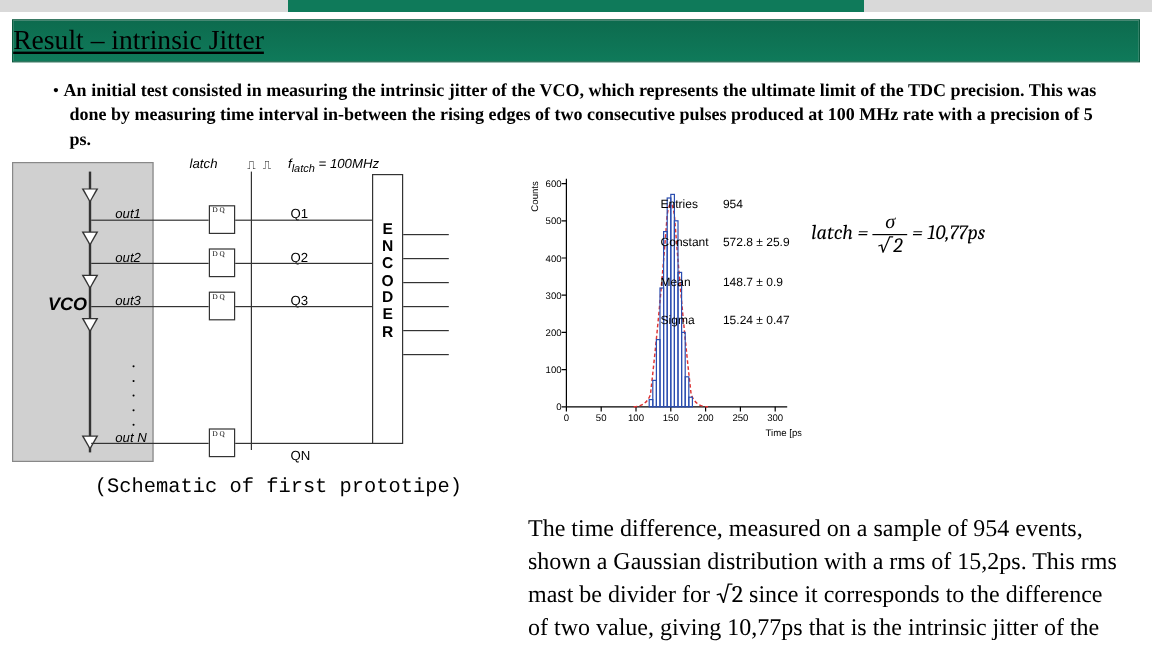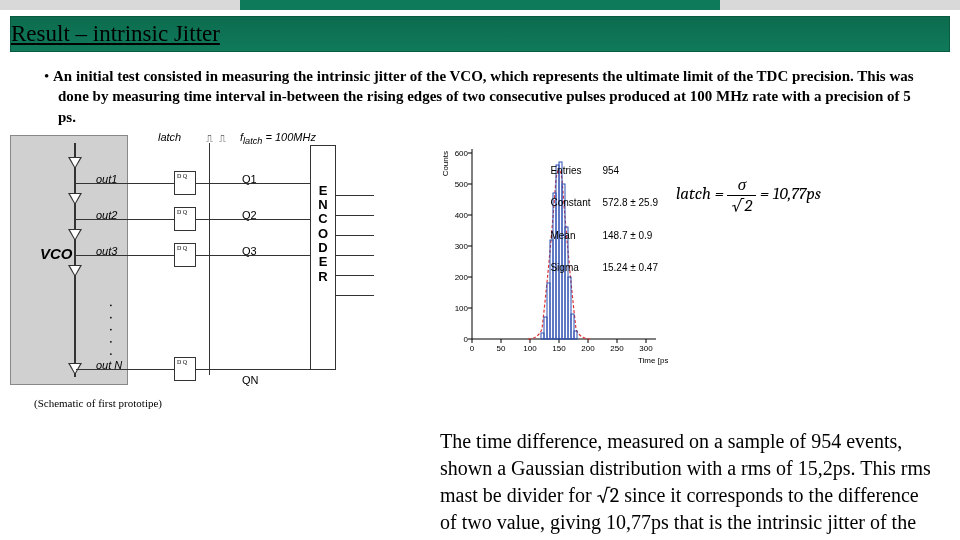--- a/index.html
+++ b/index.html
@@ -29,21 +29,21 @@
   .latch-label { position: absolute; left: 148px; top: -4px; font-size: 11px; font-style: italic; font-family: Arial, sans-serif; }
   .freq-label { position: absolute; left: 230px; top: -4px; font-size: 11px; font-style: italic; font-family: Arial, sans-serif; }
   .hline { position: absolute; height: 1px; background: #333; }
   .latch-box { position: absolute; width: 22px; height: 24px; border: 1px solid #333; background: #fff; }
   .latch-tick { font-size: 6px; position: absolute; left: 2px; top: 1px; }
   .q-label { position: absolute; font-size: 11px; font-family: Arial, sans-serif; }
   .encoder-box { position: absolute; left: 300px; top: 10px; width: 26px; height: 225px; border: 1px solid #333; background: #fff; text-align: center; font-size: 13px; font-weight: bold; font-family: Arial, sans-serif; padding-top: 38px; letter-spacing: 0; }
   .encoder-box span { display: block; line-height: 1.1; }
   .encoder-out { position: absolute; height: 1px; background: #333; width: 38px; }
 
-  .caption { font-family: Liberation Serif, serif; font-size: 11px; padding-left: 24px; margin-top: 2px; }
+  .caption { font-family: Liberation Mono, monospace; font-size: 17px; padding-left: 24px; margin-top: 2px; text-align: center; }
 
   .histo { width: 230px; height: 230px; position: relative; margin-top: 4px; }
   .histo svg { width: 100%; height: 100%; }
   .stat-box { position: absolute; right: 10px; top: 6px; font-size: 10px; font-family: Arial, sans-serif; line-height: 1.35; }
   .stat-box div { display: flex; gap: 10px; margin-top: 19px; }
   .stat-box .k { width: 42px; }
 
   .formula { flex: 1; padding-top: 40px; font-family: Cambria, "Times New Roman", serif; font-size: 17px; font-style: italic; }
   .formula .frac { display: inline-block; text-align: center; vertical-align: middle; }
   .formula .num { display: block; border-bottom: 1px solid #000; padding: 0 4px; }

